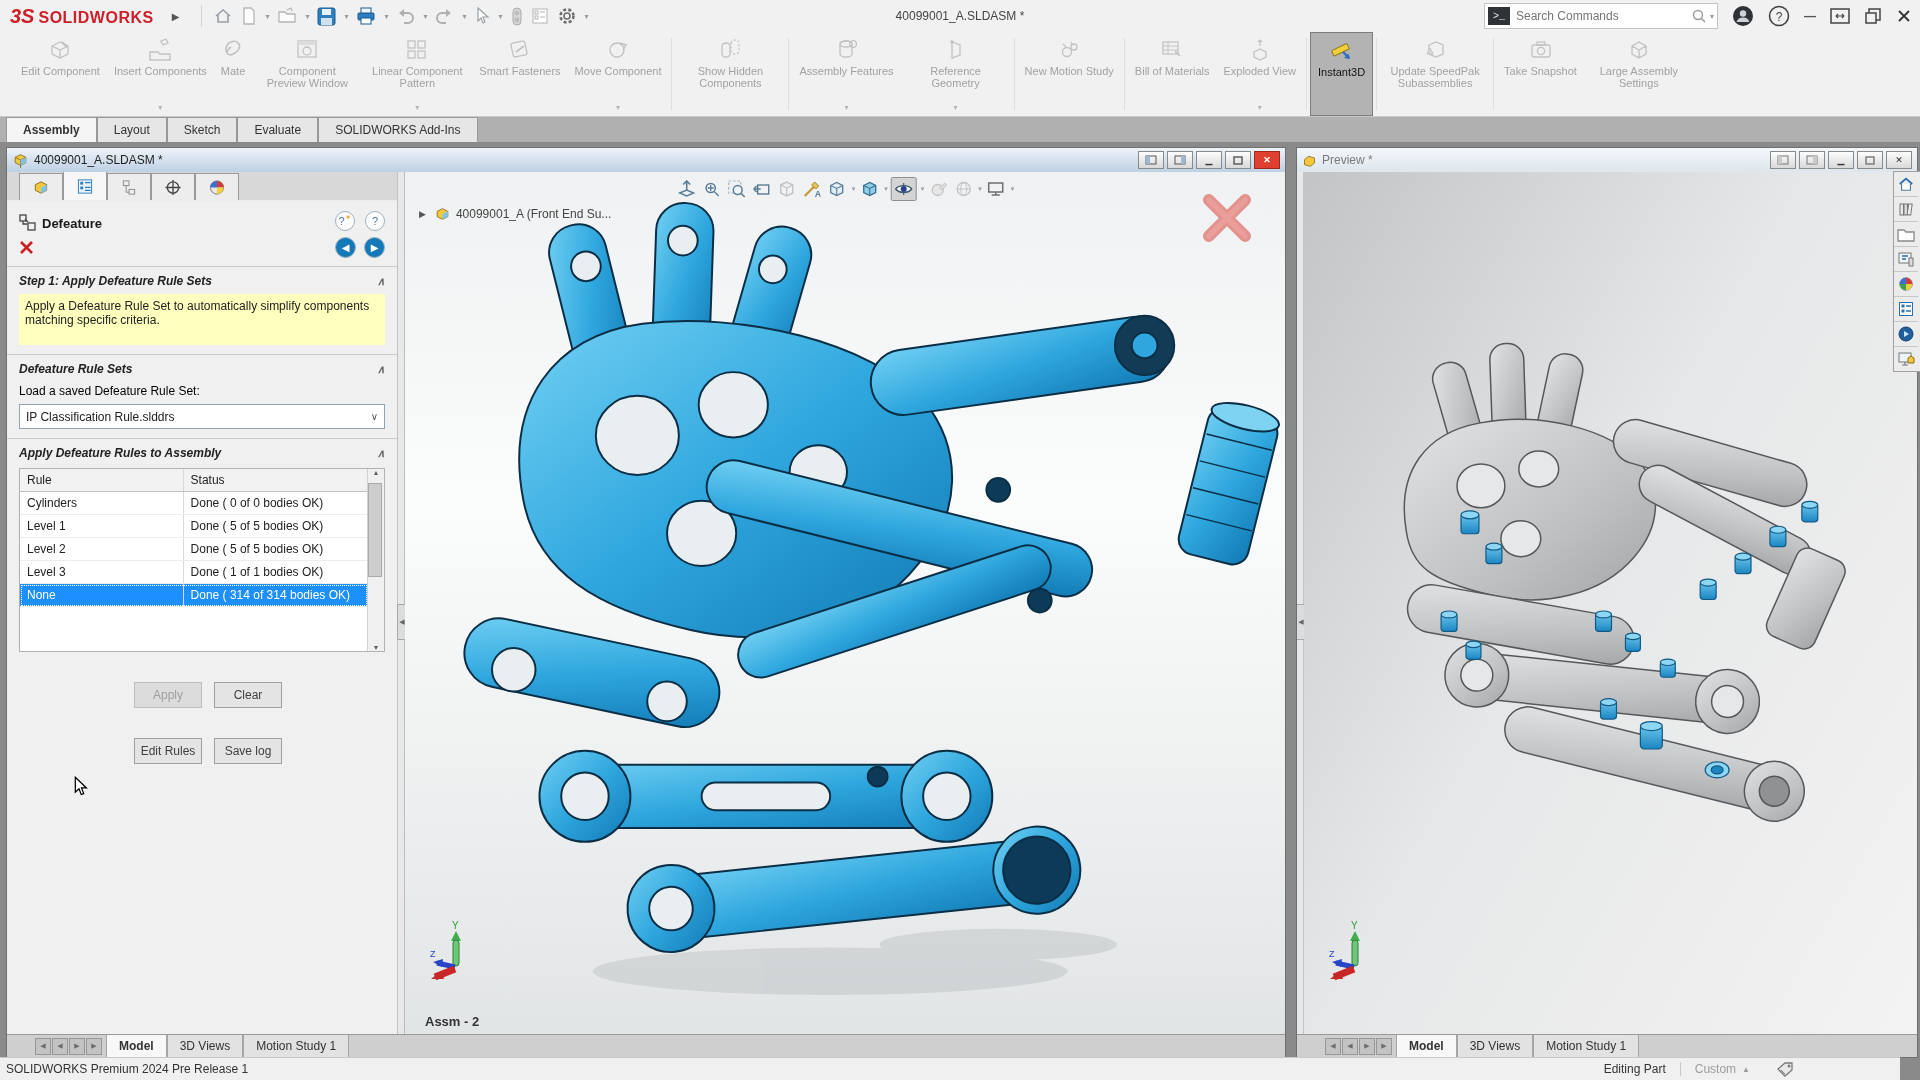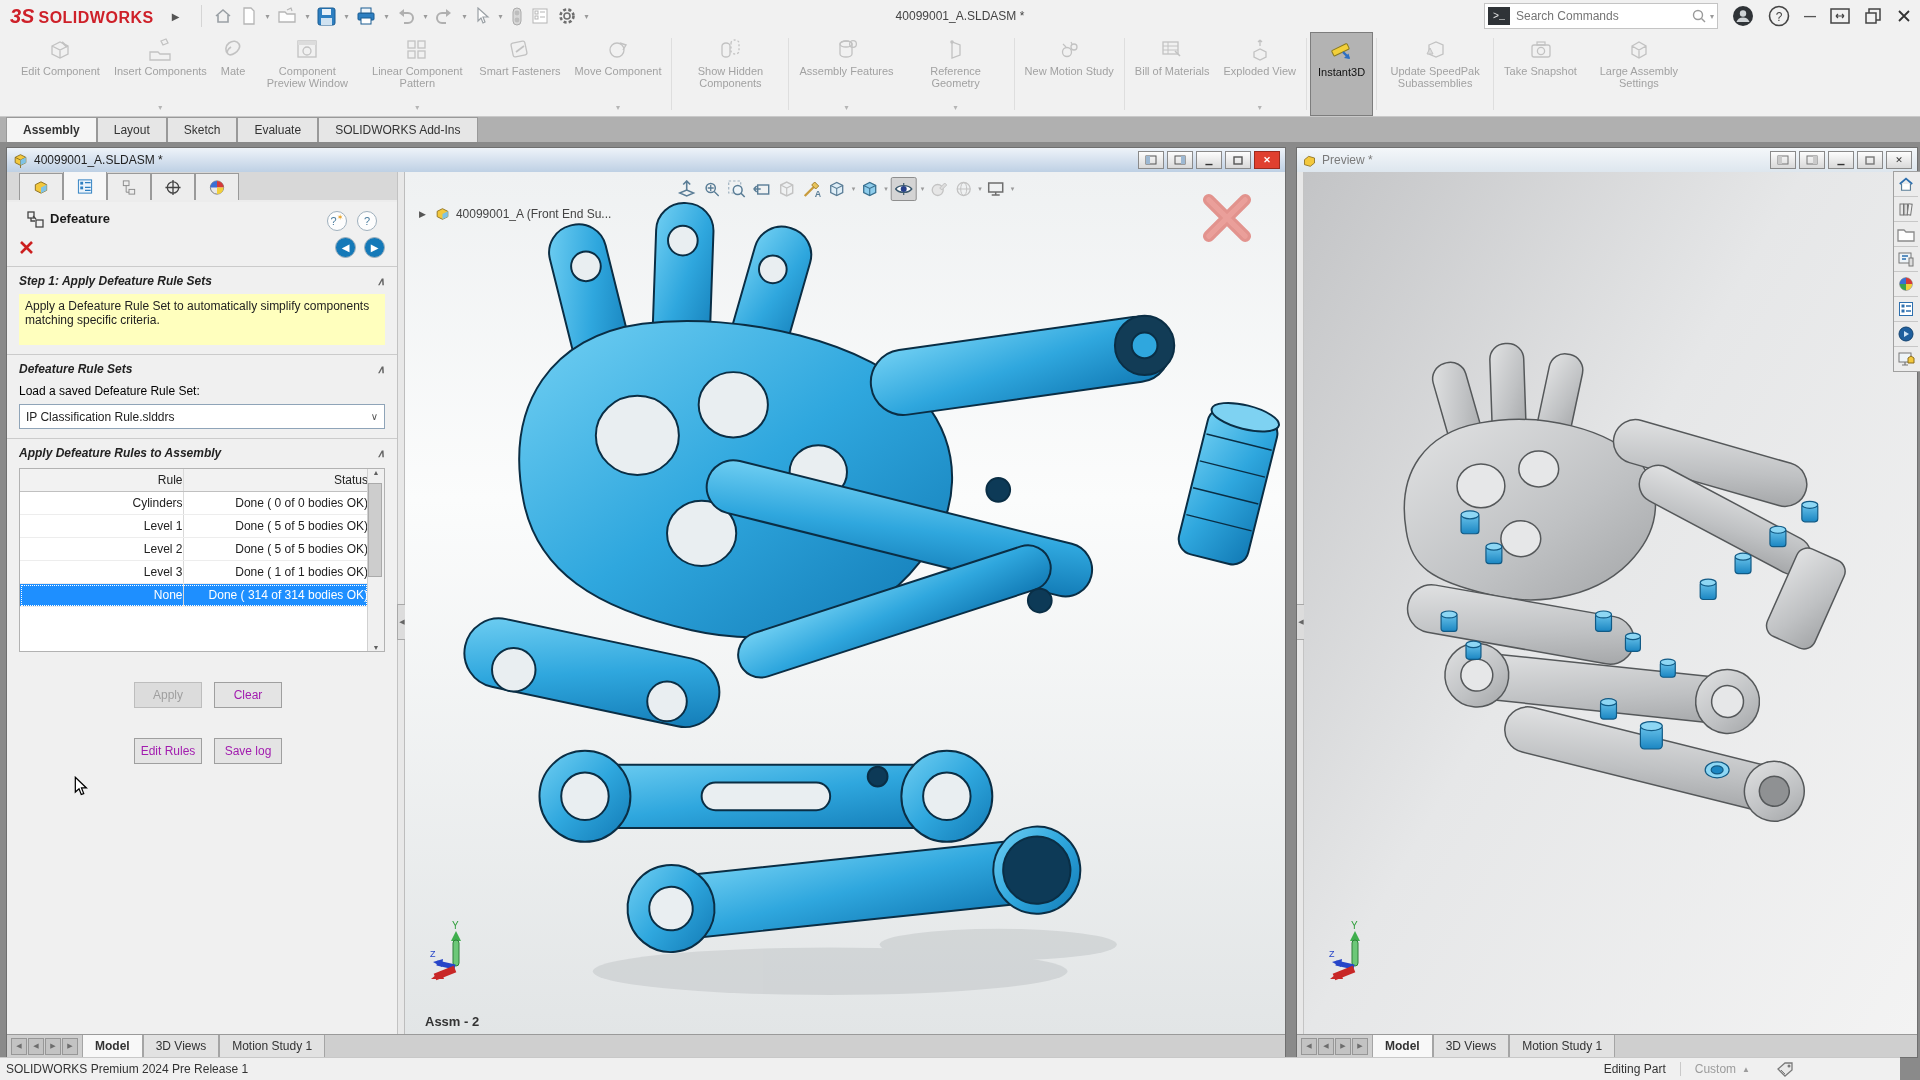--- a/index.html
+++ b/index.html
@@ -41,60 +41,60 @@
   .dwtitle{height:24px;background:linear-gradient(#eef3f9,#bed0e4);display:flex;align-items:center;
            padding:0 5px;font-size:12px;color:#222;border-bottom:1px solid #9fb4c9;}
   .dwtitle.inactive{background:linear-gradient(#f4f7fa,#dde6ee);color:#7a7a7a;}
   .dwtitle .ttext{margin-left:5px;}
   .dwbtns{margin-left:auto;display:flex;gap:3px;}
   .dwb{width:24px;height:16px;border:1px solid #8a8a8a;background:linear-gradient(#fdfdfd,#d9d9d9);
        display:flex;align-items:center;justify-content:center;font-size:9px;color:#333;}
   .dwb.close-red{background:#e0402f;color:#fff;border-color:#9c2a1e;font-weight:bold;}
   .dwbody{position:absolute;top:24px;bottom:22px;left:0;right:0;display:flex;overflow:hidden;}
   .dwtabs{position:absolute;bottom:0;left:0;right:0;height:22px;background:#cfcfcf;border-top:1px solid #9a9a9a;
-          display:flex;align-items:stretch;}
+          display:flex;align-items:stretch;padding-left:24px;}
   .navarrows{display:flex;align-items:center;gap:1px;padding:0 4px;}
   .nava{width:14px;height:15px;background:#c3c3c3;border:1px solid #979797;color:#6d6d6d;font-size:7px;
         display:flex;align-items:center;justify-content:center;}
   .dtab{display:flex;align-items:center;padding:0 12px;background:#e2e2e2;border-right:1px solid #a5a5a5;border-left:1px solid #a5a5a5;color:#333;}
   .dtab.active{background:#f8f8f8;font-weight:bold;}
   
   .panel{width:390px;background:#f0f0f0;border-right:1px solid #c2c2c2;position:relative;overflow:hidden;}
   .pm-tabs{height:28px;background:#d8d8d8;display:flex;align-items:flex-end;padding-left:12px;gap:0;border-bottom:2px solid #ececec;}
   .pmtab{width:42px;height:26px;background:#ededed;border:1px solid #9a9a9a;border-bottom:none;
          display:flex;align-items:center;justify-content:center;}
   .pmtab.active{background:#f7f7f7;height:28px;}
-  .pm-header{display:flex;align-items:flex-start;padding:9px 20px 2px;}
+  .pm-header{display:flex;align-items:flex-end;padding:9px 12px 2px;}
   .pm-title{font-weight:bold;font-size:13px;margin-left:6px;color:#1a1a1a;}
   .hicon{margin-left:10px;width:18px;height:18px;border:1px solid #9fb0bd;border-radius:50%;color:#4a7c9e;
          display:flex;align-items:center;justify-content:center;font-size:11px;background:#fdfdfd;}
   .pm-xrow{display:flex;align-items:center;padding:4px 12px 8px;border-bottom:1px solid #cbcbcb;}
   .navcirc{width:19px;height:19px;border-radius:50%;background:#1479b8;color:#fff;display:flex;align-items:center;
            justify-content:center;font-size:10px;margin-left:8px;border:1px solid #9fb0bd;}
   .sec{border-bottom:1px solid #cbcbcb;padding:7px 12px 9px;}
   .sec-h{display:flex;align-items:center;font-weight:bold;color:#222;font-style:italic;}
   .sec-h .caret{margin-left:auto;color:#666;font-size:11px;}
   .note{background:#ffffbe;margin-top:6px;padding:5px 6px 18px;color:#222;line-height:14px;}
   .loadlbl{margin-top:8px;color:#000000;}
   .selbox{margin-top:6px;height:23px;border:1px solid #8fa4b8;background:#fff;display:flex;align-items:center;
           padding:0 6px;color:#222;}
   .selbox .caret{margin-left:auto;color:#555;font-size:10px;}
   .ruletable{margin-top:8px;border:1px solid #b2b2b2;background:#fff;height:182px;position:relative;overflow:hidden;}
   .rt-inner{position:absolute;left:0;top:0;right:16px;bottom:0;}
-  .rt-row{display:flex;height:22px;line-height:22px;border-bottom:1px solid #ededed;text-align:right;}
+  .rt-row{display:flex;height:22px;line-height:22px;border-bottom:1px solid #ededed;}
   .rt-row.head{background:#f2f2f2;border-bottom:1px solid #c0c0c0;color:#222;}
   .rt-c1{width:47%;padding-left:7px;border-right:1px solid #d9d9d9;box-sizing:border-box;}
   .rt-c2{flex:1;padding-left:7px;}
   .rt-row.selected{background:#1e8fff;color:#fff;outline:1px dotted #fff;outline-offset:-2px;}
   .rt-sb{position:absolute;right:0;top:0;bottom:0;width:16px;background:#f0f0f0;border-left:1px solid #d0d0d0;
          display:flex;flex-direction:column;align-items:center;justify-content:space-between;font-size:7px;color:#606060;}
   .rt-thumb{position:absolute;right:2px;top:14px;width:12px;height:92px;background:#cdcdcd;border:1px solid #aaa;}
   .btnrow{display:flex;gap:12px;margin:30px 0 0 115px;}
   .pbtn{width:66px;height:24px;background:#e4e4e4;border:1px solid #9f9f9f;display:flex;align-items:center;
-        justify-content:center;color:#a21caf;}
+        justify-content:center;color:#404040;}
   .pbtn.disabled{color:#9f9f9f;background:#dcdcdc;border-color:#bdbdbd;}
   
   .viewport{flex:1;position:relative;background:linear-gradient(180deg,#eff1f2 0%,#fbfcfc 38%,#e2e5e6 100%);overflow:hidden;}
   .splitter{width:6px;background:#e8e8e8;border-right:1px solid #bdbdbd;position:relative;}
   .collapse{position:absolute;top:50%;left:-1px;width:8px;height:34px;background:#dcdcdc;border:1px solid #a8a8a8;
             color:#666;font-size:7px;display:flex;align-items:center;justify-content:center;}
   .hud{position:absolute;top:5px;left:50%;transform:translateX(-50%);display:flex;align-items:center;gap:3px;}
   .hudbtn{display:flex;align-items:center;padding:2px 2px;border-radius:2px;}
   .hudbtn.pressed{background:#d4d4d4;border:1px solid #8e8e8e;}
   .hudcaret{font-size:7px;color:#9a9a9a;margin-left:1px;}

